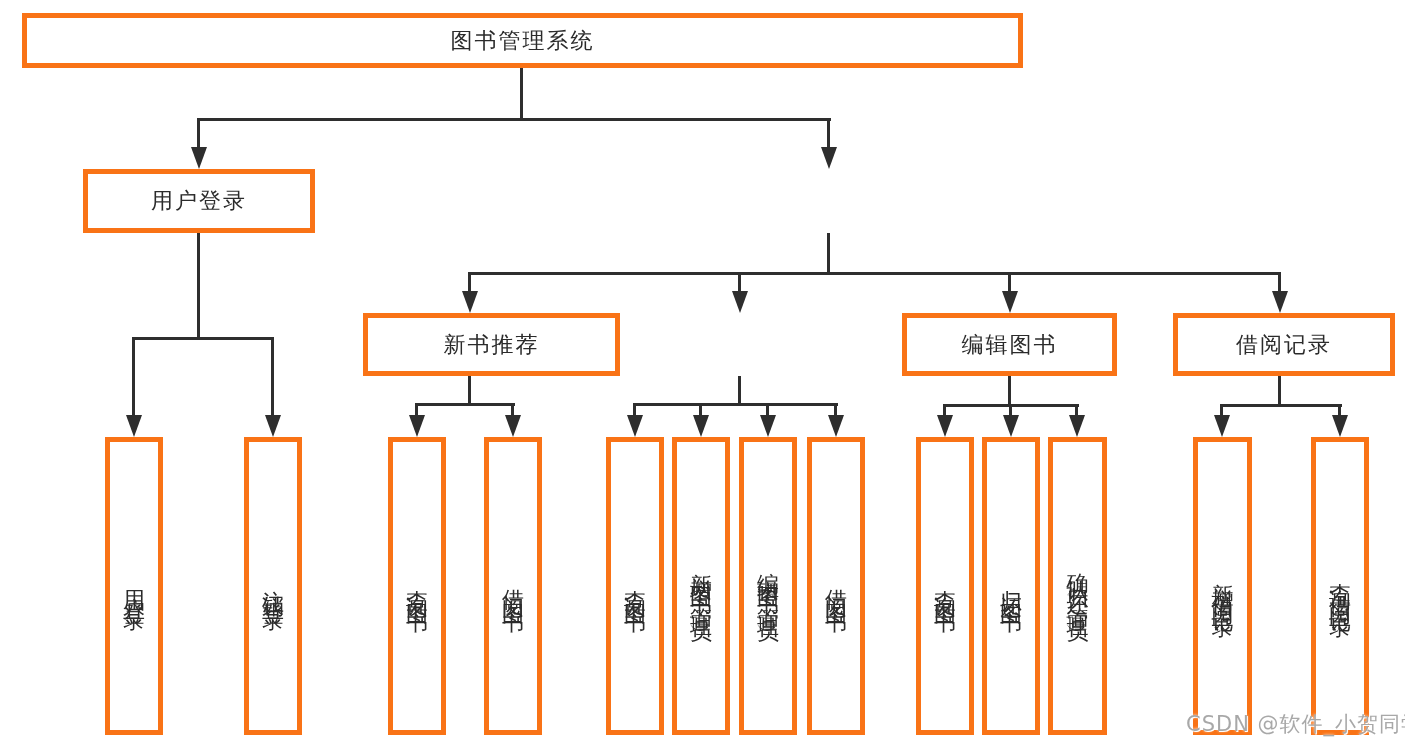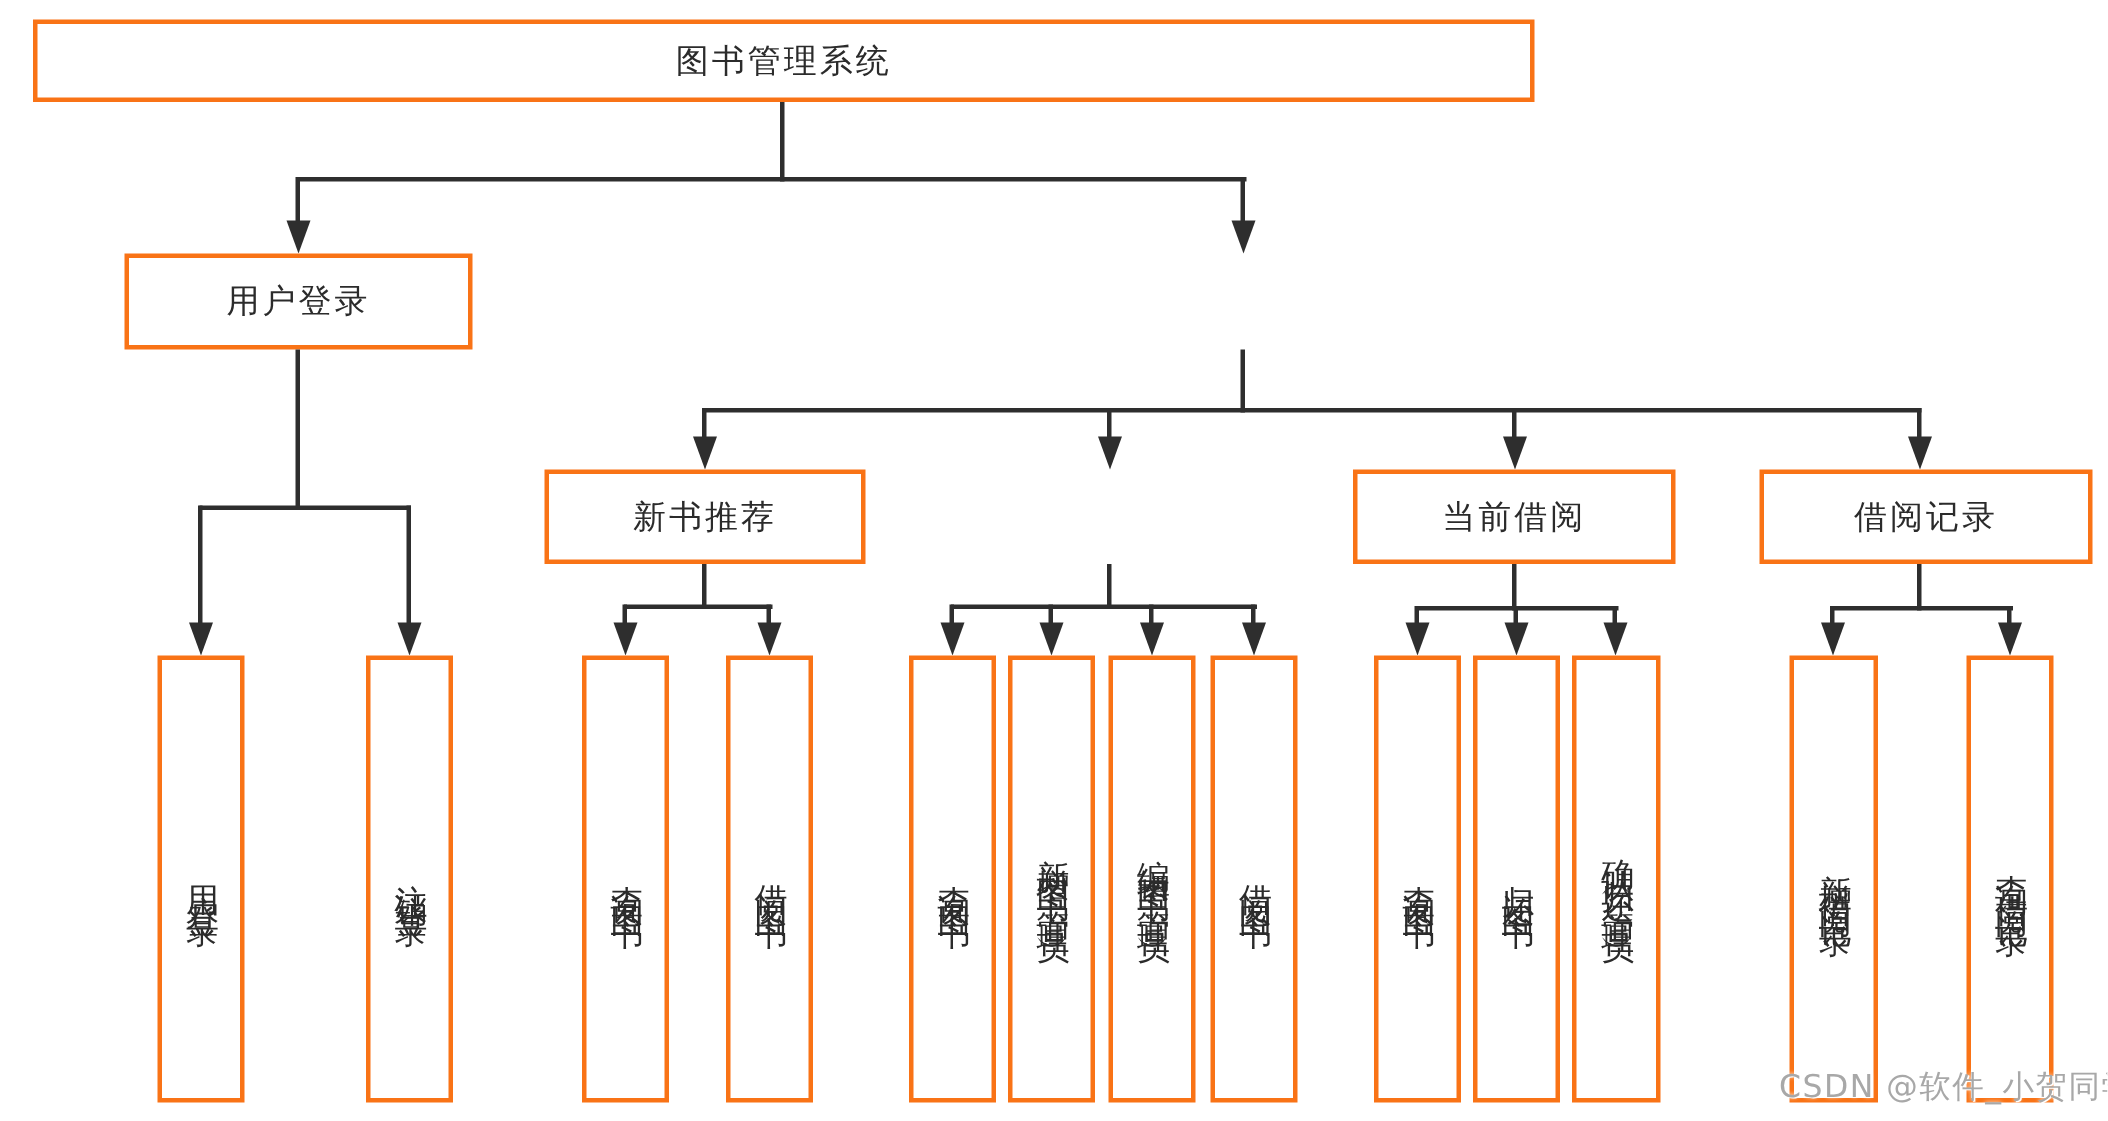--- a/index.html
+++ b/index.html
@@ -10,21 +10,21 @@
     position: relative;
     width: 1405px;
     height: 747px;
     background: #ffffff;
     overflow: hidden;
   }
 
   
   .box {
     position: absolute;
-    border: 3px solid #f97316;
+    border: 5px solid #f97316;
     background: #ffffff;
     display: flex;
     align-items: center;
     justify-content: center;
   }
   .box.h span {
     font-size: 22px;
     color: #2b2b2b;
     letter-spacing: 2px;
     white-space: nowrap;
@@ -95,25 +95,25 @@
   <div class="hline" style="left:468px; top:272px; width:813px;"></div>
   <div class="vline" style="left:468px; top:272px; height:24px;"></div>
   <div class="arrow" style="left:462px; top:291px;"></div>
   <div class="vline" style="left:738px; top:272px; height:24px;"></div>
   <div class="arrow" style="left:732px; top:291px;"></div>
   <div class="vline" style="left:1008px; top:272px; height:24px;"></div>
   <div class="arrow" style="left:1002px; top:291px;"></div>
   <div class="vline" style="left:1278px; top:272px; height:24px;"></div>
   <div class="arrow" style="left:1272px; top:291px;"></div>
 
-  <div class="box h" style="left:363px; top:313px; width:214px; height:63px;">
+  <div class="box h" style="left:363px; top:313px; width:257px; height:63px;">
     <span>新书推荐</span>
   </div>
   <div class="box h" style="left:902px; top:313px; width:215px; height:63px;">
-    <span>当前借阅</span>
+    <span>编辑图书</span>
   </div>
   <div class="box h" style="left:1173px; top:313px; width:222px; height:63px;">
     <span>借阅记录</span>
   </div>
 
   <div class="vline" style="left:468px; top:376px; height:30px;"></div>
   <div class="hline" style="left:416px; top:403px; width:99px;"></div>
   <div class="vline" style="left:415px; top:403px; height:17px;"></div>
   <div class="arrow" style="left:409px; top:415px;"></div>
   <div class="vline" style="left:511px; top:403px; height:17px;"></div>

